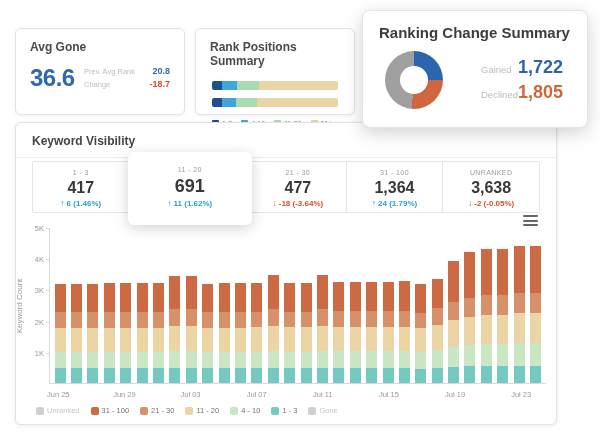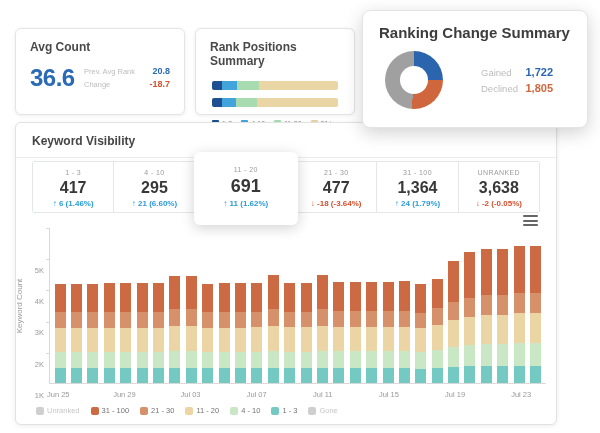--- a/index.html
+++ b/index.html
@@ -32,21 +32,21 @@
   
   .rc-card { left:362px; top:10px; width:226px; height:118px; border-radius:8px;
              box-shadow:0 5px 18px rgba(0,0,0,.18); z-index:6; }
   .rc-title { font-size:15px; font-weight:bold; color:#3d3d3d; padding:13px 16px 4px; }
   .rc-body { display:flex; align-items:center; padding:6px 18px 0 22px; }
   .donut { width:58px; height:58px; border-radius:50%; position:relative; flex-shrink:0; }
   .donut::after { content:""; position:absolute; inset:15px; background:#fff; border-radius:50%; }
   .rc-legend { flex:1; margin-left:22px; }
   .rc-row { display:flex; justify-content:space-between; align-items:baseline; margin:4px 16px; }
   .rc-label { font-size:9.5px; color:#bcbcbc; }
-  .rc-value { font-size:11px; font-weight:bold; }
+  .rc-value { font-size:18px; font-weight:bold; }
 
   
   .panel { position:absolute; left:15px; top:122px; width:542px; height:303px; background:#fff;
            border:1px solid #e2e2e2; border-radius:6px; box-shadow:0 1px 5px rgba(0,0,0,.08); z-index:1; }
   .panel-title { padding:11px 16px 9px; font-size:12px; font-weight:bold; color:#454545;
                  border-bottom:1px solid #ececec; }
 
   .stats-row { position:absolute; left:16px; right:16px; top:38px; height:52px; display:flex;
                align-items:stretch; border:1px solid #e6e6e6; border-radius:3px; background:#0ea5e9; }
   .stat-card { flex:1; text-align:center; padding:7px 0 4px; border-right:1px solid #e6e6e6;
@@ -65,42 +65,42 @@
 
   
   .chart-menu { position:absolute; right:18px; top:92px; width:15px; height:11px; background:none;
                 border:none; display:flex; flex-direction:column; justify-content:space-between;
                 cursor:pointer; padding:0; }
   .chart-menu span { display:block; height:2px; background:#666; border-radius:1px; }
 
   .plot { position:absolute; left:33px; top:105px; width:497px; height:156px;
           border-left:1px solid #d9d9d9; border-bottom:1px solid #d9d9d9; }
   .ytick { position:absolute; left:-4px; width:4px; height:1px; background:#d9d9d9; }
-  .ylab { position:absolute; left:-28px; width:22px; text-align:right; font-size:7.5px; color:#999;margin-top:42px; }
+  .ylab { position:absolute; left:-28px; width:22px; text-align:right; font-size:7.5px; color:#999; }
   .y-title { position:absolute; left:-31px; top:50%; transform:translate(-50%,-50%) rotate(-90deg);
              font-size:8px; color:#999; white-space:nowrap; }
   .bars { position:absolute; left:0; right:0; bottom:0; top:0; display:flex;
           justify-content:space-around; align-items:flex-end; padding:0 2px; }
   .cbar { display:flex; flex-direction:column-reverse; width:11px; }
   .cbar div { width:100%; }
   .xlab { position:absolute; top:162px; transform:translateX(-50%); font-size:7.5px; color:#999;
           white-space:nowrap; }
 
   .chart-legend { position:absolute; left:20px; bottom:9px; display:flex; gap:11px; align-items:center; }
   .cleg { display:flex; align-items:center; gap:3px; font-size:7.5px; color:#737373; cursor:pointer; }
   .cleg i { width:8px; height:8px; border-radius:2px; display:inline-block; }
   .cleg.dis span { color:#c6c6c6; }
 </style>
 </head>
 <body>
 
 <div class="page">
 
   <div class="card avg-card">
-    <div class="card-title">Avg Count</div>
+    <div class="card-title">Avg Gone</div>
     <div class="avg-body">
       <div class="avg-value">36.6</div>
       <div class="avg-rows">
         <div class="avg-row">
           <span class="avg-label">Prev. Avg Rank</span>
           <span class="avg-val" style="color: rgb(43, 106, 181);">20.8</span>
         </div>
         <div class="avg-row">
           <span class="avg-label">Change</span>
           <span class="avg-val" style="color: rgb(212, 80, 46);">-18.7</span>
@@ -162,25 +162,20 @@
     </div>
   </div>
 
   <div class="panel">
     <div class="panel-title">Keyword Visibility</div>
     <div class="stats-row">
         <div class="stat-card">
           <div class="stat-range">1 - 3</div>
           <div class="stat-value">417</div>
           <div class="stat-change up"><span>↑ </span>6 (1.46%)</div>
-        </div>
-        <div class="stat-card">
-          <div class="stat-range">4 - 10</div>
-          <div class="stat-value">295</div>
-          <div class="stat-change up"><span>↑ </span>21 (6.60%)</div>
         </div>
         <div class="stat-card selected">
           <div class="stat-range">11 - 20</div>
           <div class="stat-value">691</div>
           <div class="stat-change up"><span>↑ </span>11 (1.62%)</div>
         </div>
         <div class="stat-card">
           <div class="stat-range">21 - 30</div>
           <div class="stat-value">477</div>
           <div class="stat-change down"><span>↓ </span>-18 (-3.64%)</div>

